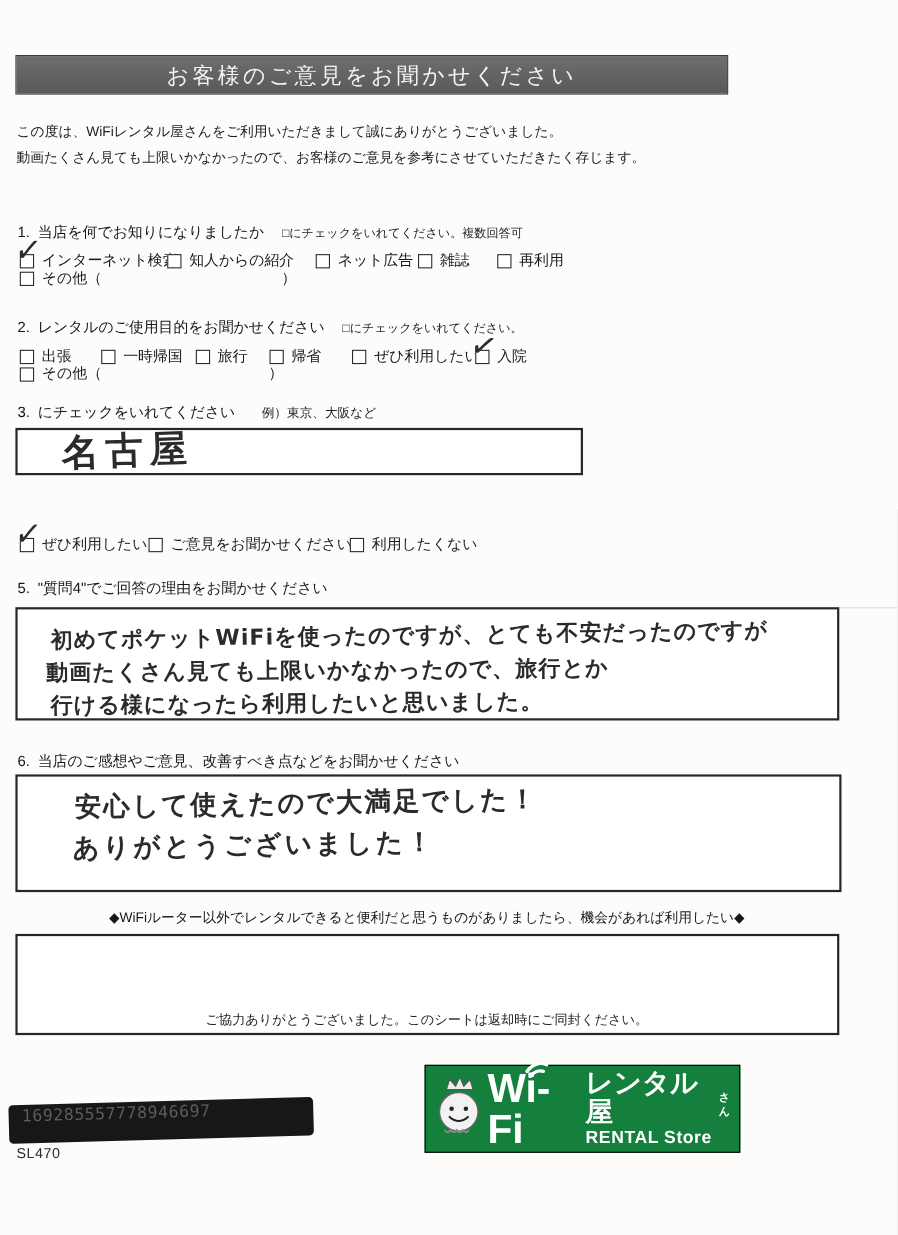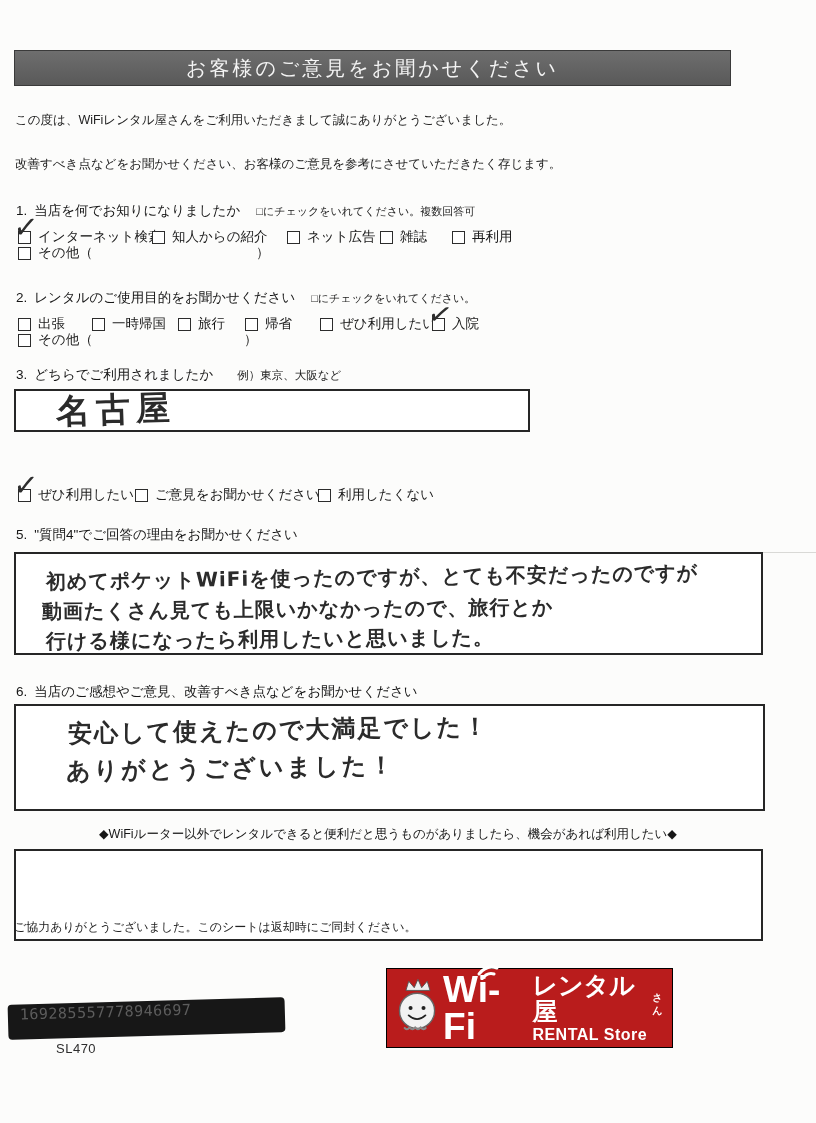--- a/index.html
+++ b/index.html
@@ -3,29 +3,29 @@
 <meta charset="utf-8">
 <style>
   html,body{margin:0;padding:0;background:#e8e8e6;}
   .page{
     position:relative;width:816px;height:1123px;margin:0 auto;
     background:#fcfcfb;font-family:"Liberation Sans","DejaVu Sans",sans-serif;
     color:#1f1f1f;overflow:hidden;
   }
   
   .title-bar{
-    position:absolute;left:14px;top:50px;width:717px;height:36px;
+    position:absolute;left:14px;top:50px;width:648px;height:36px;
     background:linear-gradient(180deg,#6e6e6e,#595959);
     border:1px solid #3a3a3a;box-sizing:border-box;
     display:flex;align-items:center;justify-content:center;
   }
   .title-bar span{color:#f4f4f4;font-size:20px;letter-spacing:3px;}
   
   .intro{position:absolute;left:15px;top:112px;font-size:12.5px;line-height:16px;color:#222;}
-  .intro .gap{margin-bottom:28px;}
+  .intro .gap{margin-bottom:7px;}
   
   .q-head{position:absolute;left:16px;font-size:13.5px;color:#161616;white-space:nowrap;}
   .q-num{margin-right:7px;}
   .q-note{font-size:11px;margin-left:16px;color:#222;}
   
   .opt-row{position:absolute;left:16px;height:20px;width:780px;}
   .opt{position:absolute;top:0;display:inline-flex;align-items:center;white-space:nowrap;font-size:13.5px;color:#191919;}
   .cb{
     width:11px;height:11px;border:1.6px solid #2c2c2c;background:#fff;
     display:inline-block;margin-right:7px;position:relative;flex:0 0 auto;
@@ -37,58 +37,58 @@
   }
   .paren-close{position:absolute;top:0;font-size:13.5px;}
   
   .ans-box{position:absolute;background:#fff;border:2px solid #262626;box-sizing:border-box;}
   .hand{
     position:absolute;font-family:"DejaVu Sans",sans-serif;font-weight:bold;color:#2b2b2b;
     white-space:nowrap;letter-spacing:1px;
   }
   
   .extra-prompt{position:absolute;left:14px;top:826px;width:748px;text-align:center;font-size:12.5px;color:#161616;}
-  .thanks{position:absolute;left:14px;top:919px;width:748px;text-align:left;font-size:12px;color:#222;}
+  .thanks{position:absolute;left:14px;top:919px;width:748px;text-align:center;font-size:12px;color:#222;}
   
   .logo{
     position:absolute;left:386px;top:968px;width:287px;height:80px;
-    background:#b91c1c;border:1px solid #000;box-sizing:border-box;
+    background:#15803d;border:1px solid #000;box-sizing:border-box;
     display:flex;align-items:center;padding:0 8px 0 6px;
   }
   .logo-wifi{position:relative;color:#fff;font-size:37px;font-weight:bold;letter-spacing:0;margin-left:2px;line-height:1;}
   .wifi-arcs{position:absolute;top:-13px;left:30px;}
   .logo-right{margin-left:6px;display:flex;flex-direction:column;justify-content:center;}
   .logo-jp-row{display:flex;align-items:center;}
   .logo-jp{color:#fff;font-size:25px;font-weight:bold;line-height:1.05;letter-spacing:0;}
   .logo-jp-small{color:#fff;font-size:10px;font-weight:bold;writing-mode:vertical-rl;margin-left:1px;letter-spacing:1px;}
   .logo-en{color:#fff;font-size:16px;font-weight:bold;letter-spacing:0.5px;margin-top:2px;}
   
   .redaction{
     position:absolute;left:8px;top:1001px;width:277px;height:35px;
     background:#171717;border-radius:4px;transform:rotate(-1.6deg);overflow:hidden;
   }
   .redaction .digits{
     position:absolute;left:12px;top:1px;color:#5d5d5d;font-size:15px;
     font-family:"DejaVu Sans Mono",monospace;letter-spacing:0.5px;
   }
-  .form-code{position:absolute;left:15px;top:1041px;font-size:13px;color:#2e2e2e;letter-spacing:0.5px;margin-left:41px;}
+  .form-code{position:absolute;left:15px;top:1041px;font-size:13px;color:#2e2e2e;letter-spacing:0.5px;}
   .faint-line{position:absolute;left:760px;top:552px;width:56px;height:1px;background:#d9d9d6;}
 </style>
 </head>
 <body>
 
 <div class="page">
 
   <div class="title-bar">
     <span>お客様のご意見をお聞かせください</span>
   </div>
 
   <div class="intro">
     <div class="gap">この度は、WiFiレンタル屋さんをご利用いただきまして誠にありがとうございました。</div>
-    <div>改善すべき点などをお聞かせください、お客様のご意見を参考にさせていただきたく存じます。</div>
+    <div>動画たくさん見ても上限いかなかったので、お客様のご意見を参考にさせていただきたく存じます。</div>
   </div>
 
   <div class="q-head" style="top:202px">
     <span class="q-num">1.</span><span class="q-title">当店を何でお知りになりましたか</span><span class="q-note">□にチェックをいれてください。複数回答可</span>
   </div>
   <div class="opt-row" style="top:228px">
     <span class="opt" style="left:2px">
       <span class="cb">
           <span class="check">✓</span>
         </span>
@@ -152,21 +152,21 @@
   </div>
   <div class="opt-row" style="top:331px">
     <span class="opt" style="left:2px">
       <span class="cb"></span>
       <span>その他（</span>
     </span>
     <span class="paren-close" style="left:228px">）</span>
   </div>
 
   <div class="q-head" style="top:366px">
-    <span class="q-num">3.</span><span class="q-title">どちらでご利用されましたか</span><span class="q-note" style="font-size:11.5px;margin-left:24px">例）東京、大阪など</span>
+    <span class="q-num">3.</span><span class="q-title">にチェックをいれてください</span><span class="q-note" style="font-size:11.5px;margin-left:24px">例）東京、大阪など</span>
   </div>
   <div class="ans-box" style="left:14px;top:389px;width:516px;height:43px">
     <span class="hand" style="left:40px;top:-4px;font-size:34px;letter-spacing:6px;transform:rotate(-2deg)">名古屋</span>
   </div>
 
   <div class="opt-row" style="top:486px">
     <span class="opt" style="left:2px">
       <span class="cb">
           <span class="check">✓</span>
         </span>

